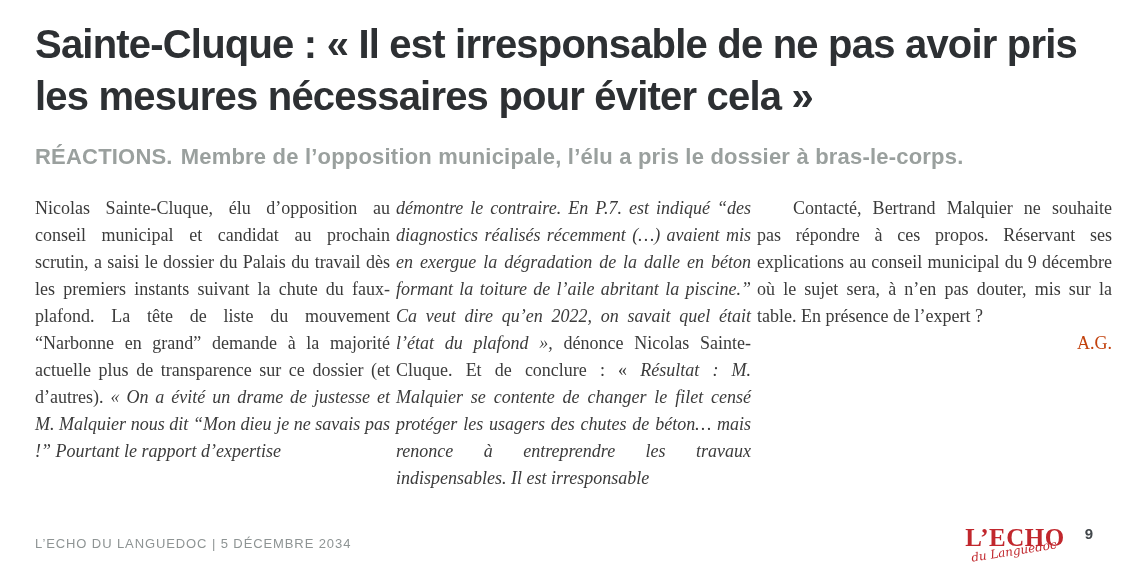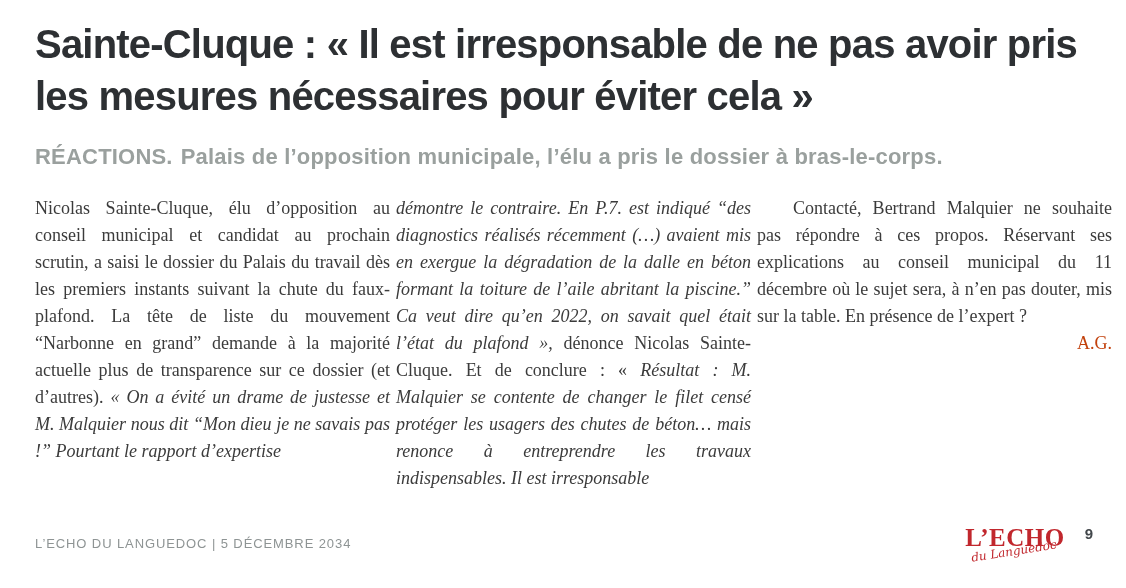--- a/index.html
+++ b/index.html
@@ -94,33 +94,33 @@
   }
 </style>
 </head>
 <body>
 
 <div class="page">
 
   <h1 class="headline">Sainte-Cluque : « Il est irresponsable de ne pas avoir pris les mesures nécessaires pour éviter cela »</h1>
 
   <p class="kicker">
-    <span class="kicker-label">RÉACTIONS.</span><span>Palais de l’opposition municipale, l’élu a pris le dossier à bras-le-corps.</span>
+    <span class="kicker-label">RÉACTIONS.</span><span>Membre de l’opposition municipale, l’élu a pris le dossier à bras-le-corps.</span>
   </p>
 
   <div class="columns">
     <div class="col">
         <p><span class="seg-normal">Nicolas Sainte-Cluque, élu d’opposition au conseil municipal et candidat au prochain scrutin, a saisi le dossier du Palais du travail dès les premiers instants suivant la chute du faux-plafond. La tête de liste du mouvement “Narbonne en grand” demande à la majorité actuelle plus de transparence sur ce dossier (et d’autres). </span><span class="seg-italic">« On a évité un drame de justesse et M. Malquier nous dit “Mon dieu je ne savais pas !” Pourtant le rapport d’expertise</span></p>
       </div>
     <div class="col">
         <p><span class="seg-italic">démontre le contraire. En P.7. est indiqué “des diagnostics réalisés récemment (…) avaient mis en exergue la dégradation de la dalle en béton formant la toiture de l’aile abritant la piscine.” Ca veut dire qu’en 2022, on savait quel était l’état du plafond »,</span><span class="seg-normal"> dénonce Nicolas Sainte-Cluque. Et de conclure : « </span><span class="seg-italic">Résultat : M. Malquier se contente de changer le filet censé protéger les usagers des chutes de béton… mais renonce à entreprendre les travaux indispensables. Il est irresponsable</span></p>
       </div>
     <div class="col">
       <div>
-          <p class="indent"><span class="seg-normal">Contacté, Bertrand Malquier ne souhaite pas répondre à ces propos. Réservant ses explications au conseil municipal du 11 décembre où le sujet sera, à n’en pas douter,  mis sur la table. En présence de l’expert ?</span></p>
+          <p class="indent"><span class="seg-normal">Contacté, Bertrand Malquier ne souhaite pas répondre à ces propos. Réservant ses explications au conseil municipal du 9 décembre où le sujet sera, à n’en pas douter,  mis sur la table. En présence de l’expert ?</span></p>
         </div>
       <p class="signature">A.G.</p>
     </div>
   </div>
 
   <div class="footer">
     <span class="footer-left">L’ECHO DU LANGUEDOC | 5 DÉCEMBRE 2034</span>
     <div class="footer-right">
       <div class="logo">
         <span class="logo-main">L’ECHO</span>

